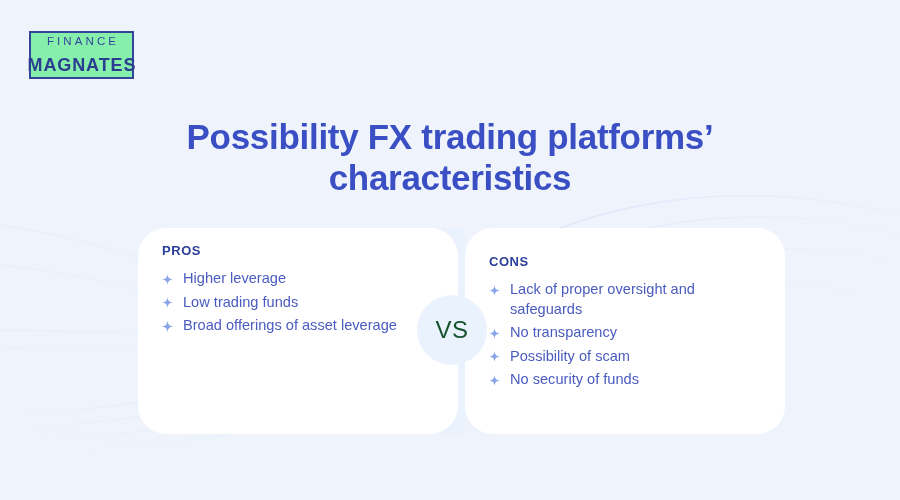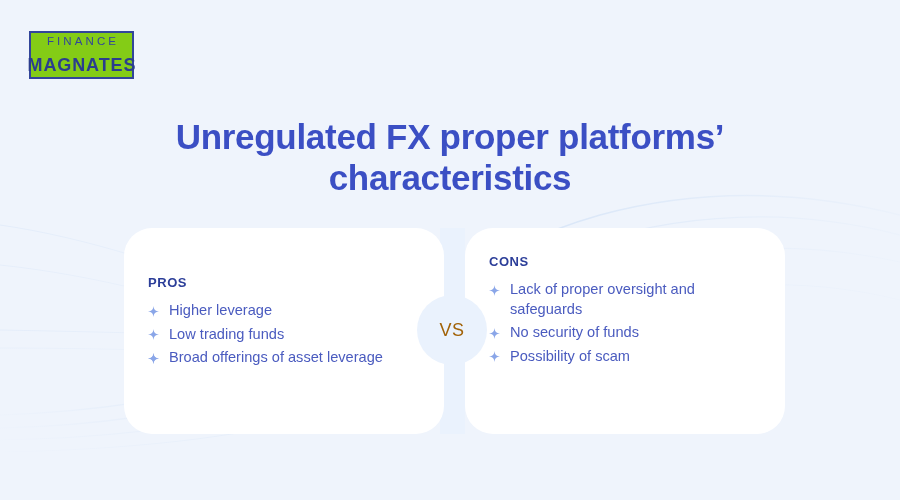--- a/index.html
+++ b/index.html
@@ -34,21 +34,21 @@
 
   
   .logo-box {
     position: absolute;
     left: 29px;
     top: 31px;
     width: 105px;
     height: 48px;
     box-sizing: border-box;
     border: 2px solid #32459a;
-    background: #84cc16;
+    background: #86efac;
     display: flex;
     flex-direction: column;
     align-items: center;
     justify-content: center;
     gap: 8px;
   }
   .logo-line-1 {
     font-size: 11.5px;
     letter-spacing: 3.1px;
     color: #32459a;
@@ -93,23 +93,23 @@
 
   .card {
     position: absolute;
     top: 0;
     height: 206px;
     background: #ffffff;
     border-radius: 28px;
     box-sizing: border-box;
   }
   .card--pros {
-    left: 124px;
+    left: 138px;
     width: 320px;
-    padding: 48px 0 0 24px;
+    padding: 16px 0 0 24px;
   }
   .card--cons {
     left: 465px;
     width: 320px;
     padding: 27px 0 0 24px;
   }
 
   .card-heading {
     font-size: 13px;
     font-weight: 700;
@@ -159,23 +159,23 @@
     top: 67px;
     width: 70px;
     height: 70px;
     border-radius: 50%;
     background: #eaf2fd;
     display: flex;
     align-items: center;
     justify-content: center;
   }
   .vs-text {
-    font-size: 18px;
+    font-size: 24px;
     font-weight: 400;
-    color: #a16207;
+    color: #14532d;
     letter-spacing: 0.6px;
     line-height: 1;
   }
 </style>
 </head>
 <body>
 
 <div id="infographic">
 
   <svg class="bg-waves" viewBox="0 0 900 500" preserveAspectRatio="none" aria-hidden="true">
@@ -204,21 +204,21 @@
       <path d="M0,348 C115,348 230,352 345,358 C455,364 565,372 665,383" stroke-width="0.9" opacity="0.32"></path>
     </g>
   </svg>
 
   <div class="logo-box">
     <span class="logo-line-1">FINANCE</span>
     <span class="logo-line-2">MAGNATES</span>
   </div>
 
   <h1 class="title">
-    <span class="line">Unregulated FX proper platforms’</span>
+    <span class="line">Possibility FX trading platforms’</span>
     <span class="line">characteristics</span>
   </h1>
 
   <div class="compare">
 
     <div class="vs-band"></div>
 
     <div class="card card--pros">
       <div class="card-heading">PROS</div>
       <ul class="card-list">
@@ -254,27 +254,33 @@
         <li>
           <svg class="spark" viewBox="0 0 24 24" aria-hidden="true">
             <path d="M12 0 C13 8.2 15.8 11 24 12 C15.8 13 13 15.8 12 24 C11 15.8 8.2 13 0 12 C8.2 11 11 8.2 12 0 Z" fill="#8aa6e8"></path>
           </svg>
           <span>Lack of proper oversight and safeguards</span>
         </li>
         <li>
           <svg class="spark" viewBox="0 0 24 24" aria-hidden="true">
             <path d="M12 0 C13 8.2 15.8 11 24 12 C15.8 13 13 15.8 12 24 C11 15.8 8.2 13 0 12 C8.2 11 11 8.2 12 0 Z" fill="#8aa6e8"></path>
           </svg>
+          <span>No transparency</span>
+        </li>
+        <li>
+          <svg class="spark" viewBox="0 0 24 24" aria-hidden="true">
+            <path d="M12 0 C13 8.2 15.8 11 24 12 C15.8 13 13 15.8 12 24 C11 15.8 8.2 13 0 12 C8.2 11 11 8.2 12 0 Z" fill="#8aa6e8"></path>
+          </svg>
+          <span>Possibility of scam</span>
+        </li>
+        <li>
+          <svg class="spark" viewBox="0 0 24 24" aria-hidden="true">
+            <path d="M12 0 C13 8.2 15.8 11 24 12 C15.8 13 13 15.8 12 24 C11 15.8 8.2 13 0 12 C8.2 11 11 8.2 12 0 Z" fill="#8aa6e8"></path>
+          </svg>
           <span>No security of funds</span>
-        </li>
-        <li>
-          <svg class="spark" viewBox="0 0 24 24" aria-hidden="true">
-            <path d="M12 0 C13 8.2 15.8 11 24 12 C15.8 13 13 15.8 12 24 C11 15.8 8.2 13 0 12 C8.2 11 11 8.2 12 0 Z" fill="#8aa6e8"></path>
-          </svg>
-          <span>Possibility of scam</span>
         </li>
       </ul>
     </div>
 
     <div class="vs-circle">
       <span class="vs-text">VS</span>
     </div>
 
   </div>
 </div>

